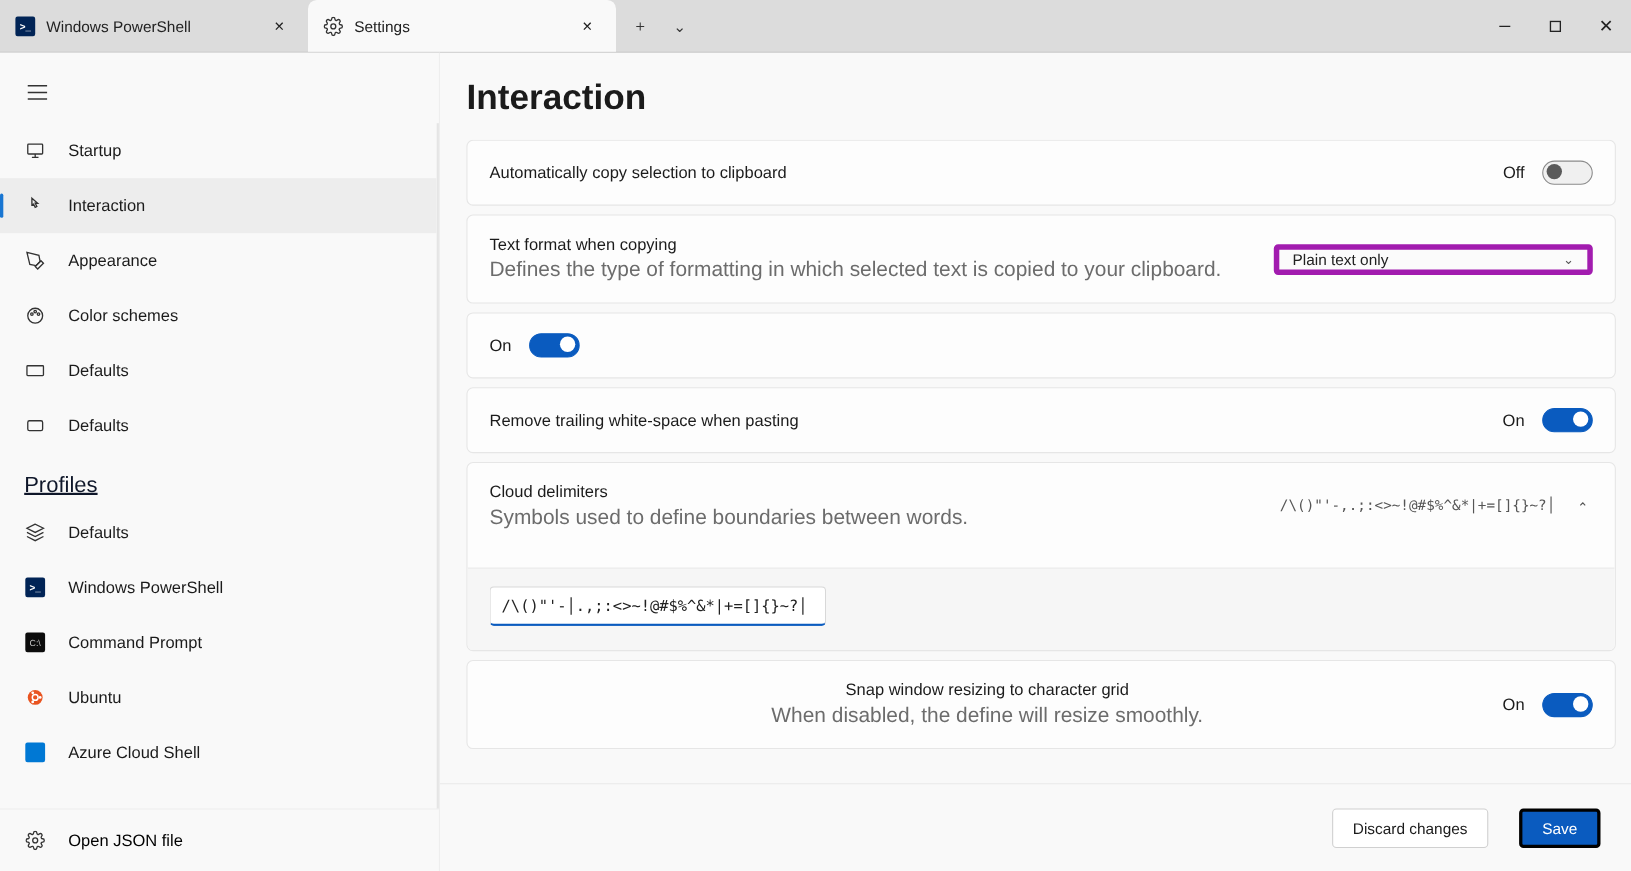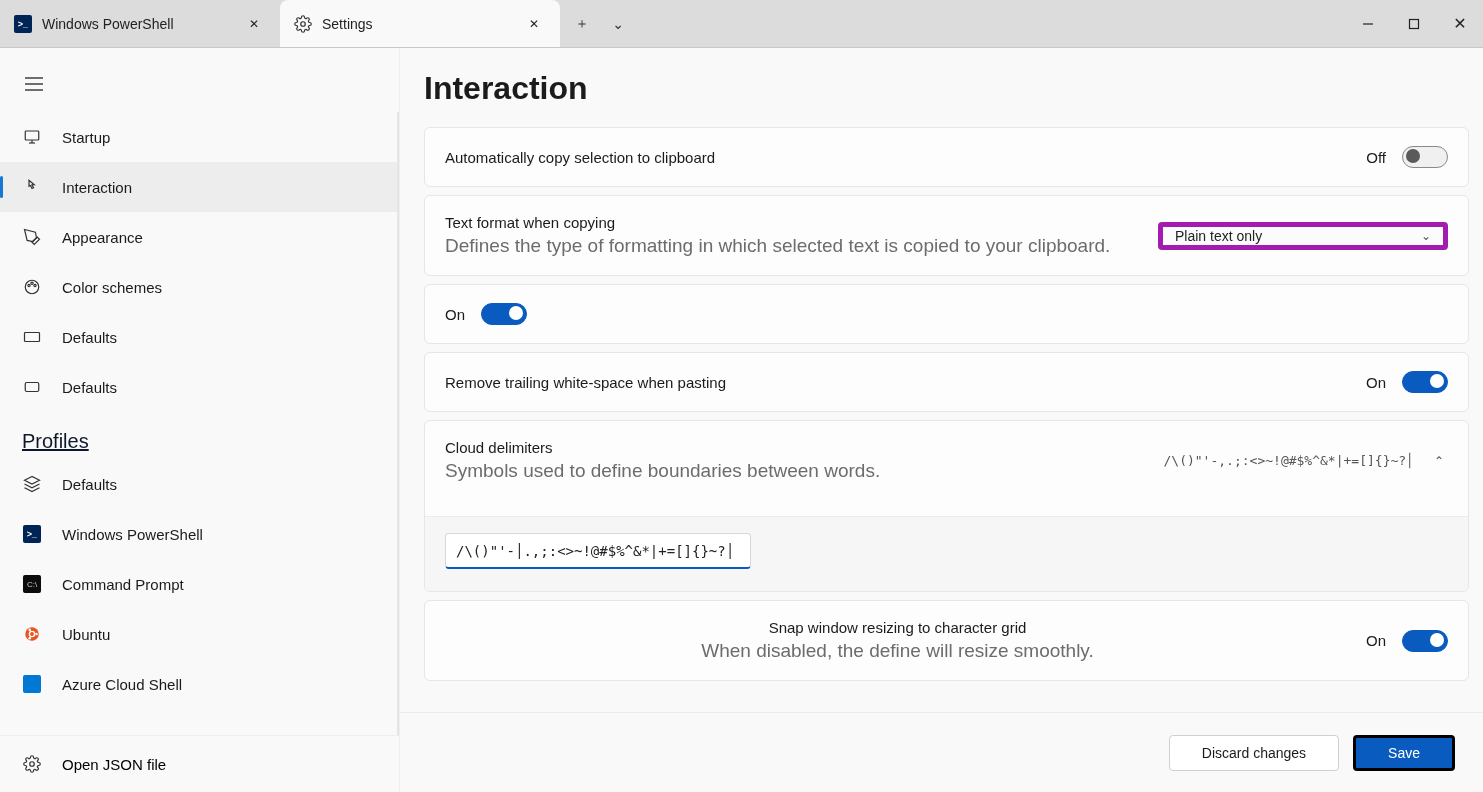--- a/index.html
+++ b/index.html
@@ -50,21 +50,21 @@
   .toggle.off .knob { left:3px; background:#5a5a5a; }
   .toggle.on  .knob { right:3px; background:#fff; }
   .select { min-width:290px; height:28px; border:5px solid #a21caf; border-radius:4px; background:#fbfbfb; display:flex; align-items:center; justify-content:space-between; padding:0 12px; font-size:14px; color:#222; cursor:pointer; }
   .select .chev { font-size:12px; color:#555; }
   .value-preview { font-size:13px; color:#555; font-family: Consolas, monospace; }
   .chev-up { color:#555; font-size:12px; padding:0 4px; }
   .text-field { width:306px; height:36px; border:1px solid #d8d8d8; border-bottom:2px solid #0a5bbf; border-radius:4px; padding:0 10px; font-family:Consolas,monospace; font-size:14px; color:#222; background:#fff; }
 
   
   .footer { height:80px; display:flex; align-items:center; justify-content:flex-end; padding:0 28px; gap:14px; border-top:1px solid #eaeaea; background:#f9f9f9; }
-  .btn { height:36px; padding:0 32px; border-radius:4px; font-size:14px; cursor:pointer; display:flex; align-items:center; }
+  .btn { height:36px; padding:0 18px; border-radius:4px; font-size:14px; cursor:pointer; display:flex; align-items:center;margin-left:14px; }
   .btn.secondary { background:#fff; border:1px solid #d0d0d0; color:#1b1b1b; }
   .btn.primary { background:#0a5bbf; border:3px solid #000000; color:#fff; }
 
   .ps-icon { background:#012456; color:#fff; font-size:9px; font-weight:bold; width:18px; height:18px; border-radius:2px; display:flex; align-items:center; justify-content:center; }
   .cmd-icon { background:#0c0c0c; color:#ccc; font-size:8px; width:18px; height:18px; border-radius:2px; display:flex; align-items:center; justify-content:center; }
   .azure-icon { background:#0078d4; width:18px; height:18px; border-radius:2px; }
   .layers-icon svg, .render-icon svg, .appear-icon svg, .startup-icon svg, .interact-icon svg, .colors-icon svg, .actions-icon svg, .gear-icon svg, .hamburger svg { stroke:#333; }
 </style>
 </head>
 <body>

